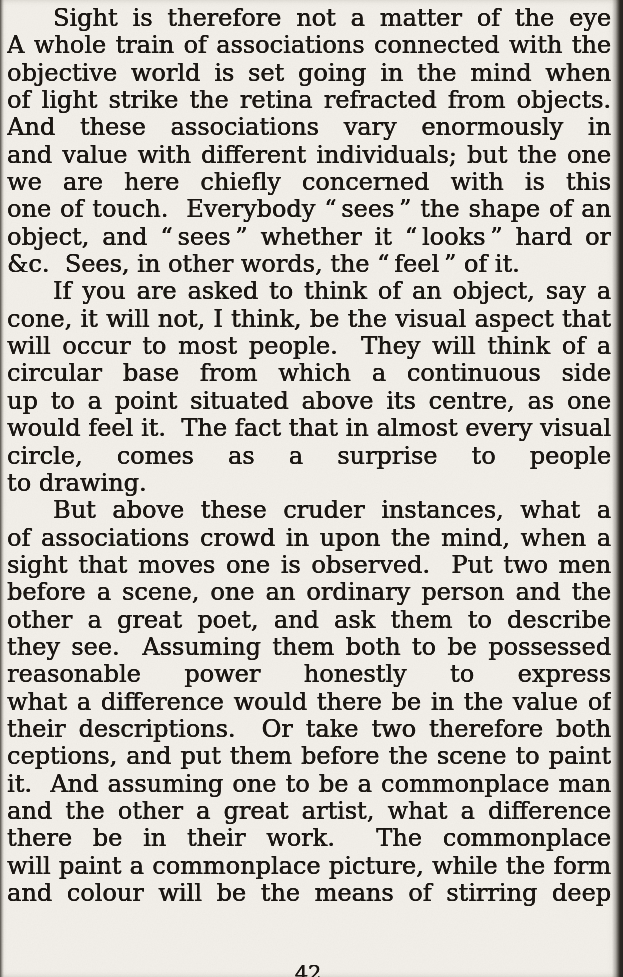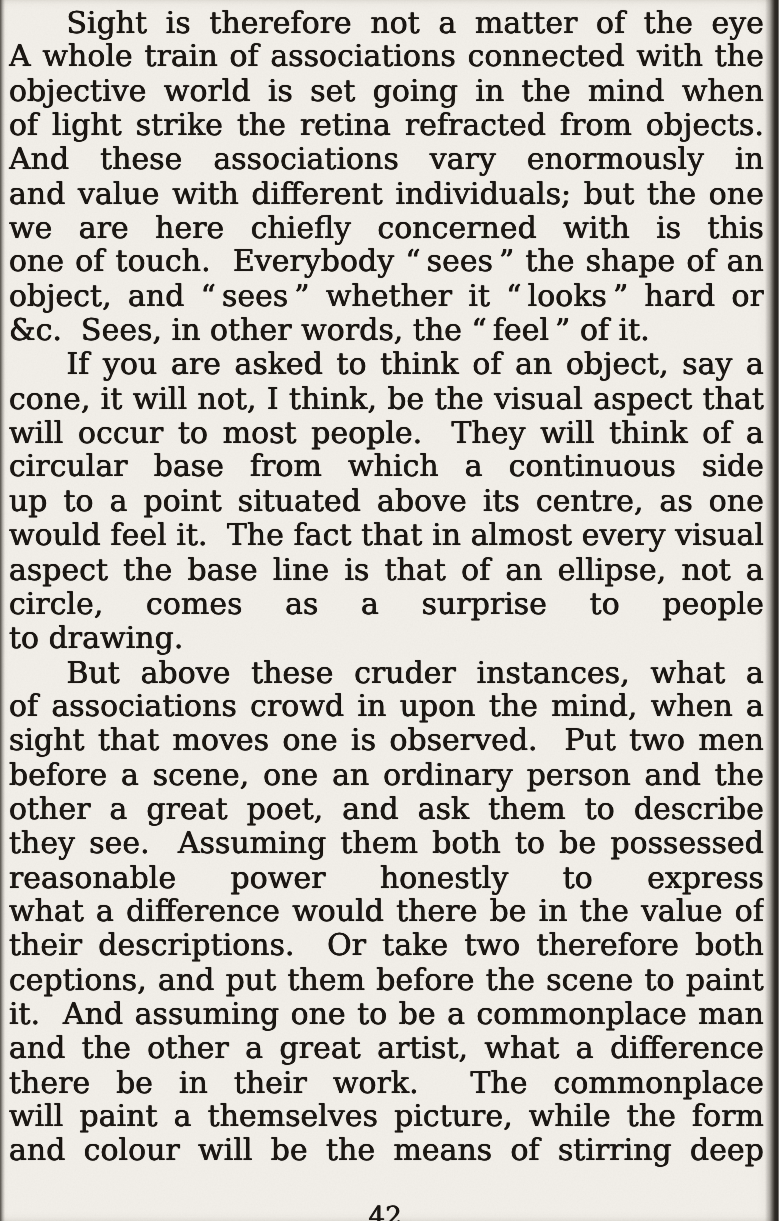--- a/index.html
+++ b/index.html
@@ -84,39 +84,38 @@
         <div class="line">object, and “ sees ” whether it “ looks ” hard or soft,</div>
         <div class="line flush-left">&amp;c.  Sees, in other words, the “ feel ” of it.</div>
       </div>
       <div class="paragraph">
         <div class="line indent">If you are asked to think of an object, say a</div>
         <div class="line">cone, it will not, I think, be the visual aspect that</div>
         <div class="line">will occur to most people.  They will think of a</div>
         <div class="line">circular base from which a continuous side slopes</div>
         <div class="line">up to a point situated above its centre, as one</div>
         <div class="line">would feel it.  The fact that in almost every visual</div>
-        <div class="line">aspect the base line is that of an ellipse, not a</div>
         <div class="line">circle, comes as a surprise to people unaccustomed</div>
         <div class="line flush-left">to drawing.</div>
       </div>
       <div class="paragraph">
         <div class="line indent">But above these cruder instances, what a wealth</div>
         <div class="line">of associations crowd in upon the mind, when a</div>
         <div class="line">sight that moves one is observed.  Put two men</div>
         <div class="line">before a scene, one an ordinary person and the</div>
         <div class="line">other a great poet, and ask them to describe what</div>
         <div class="line">they see.  Assuming them both to be possessed of a</div>
         <div class="line">reasonable power honestly to express themselves,</div>
         <div class="line">what a difference would there be in the value of</div>
         <div class="line">their descriptions.  Or take two therefore both equally</div>
         <div class="line">ceptions, and put them before the scene to paint</div>
         <div class="line">it.  And assuming one to be a commonplace man</div>
         <div class="line">and the other a great artist, what a difference will</div>
         <div class="line">there be in their work.  The commonplace painter</div>
-        <div class="line">will paint a themselves picture, while the form</div>
+        <div class="line">will paint a commonplace picture, while the form</div>
         <div class="line">and colour will be the means of stirring deep associ-</div>
       </div>
     </div>
   <div class="page-number">42</div>
   <div class="edge-left"></div>
   <div class="edge-right"></div>
   <svg class="grain" width="623" height="977" xmlns="http://www.w3.org/2000/svg">
     <filter id="paperNoise">
       <feTurbulence type="fractalNoise" baseFrequency="0.8" numOctaves="3" stitchTiles="stitch"></feTurbulence>
       <feColorMatrix type="saturate" values="0"></feColorMatrix>

